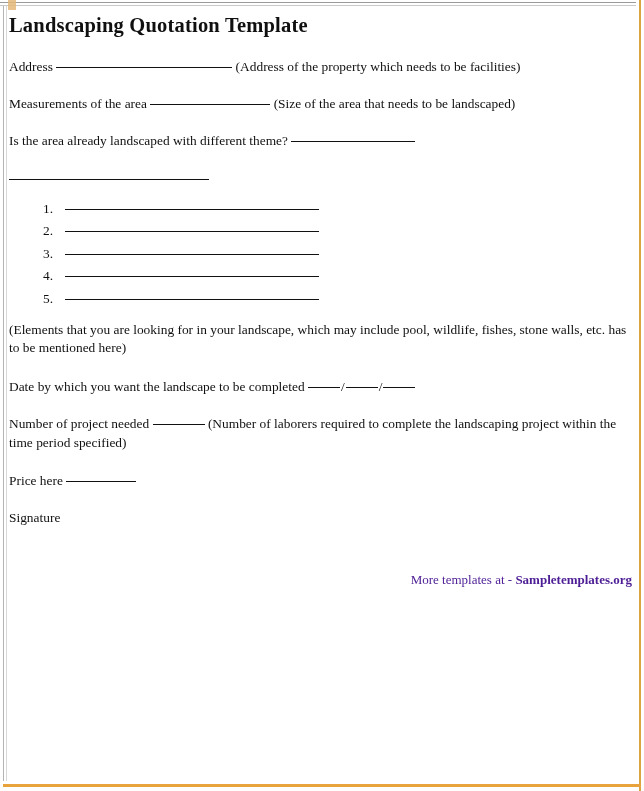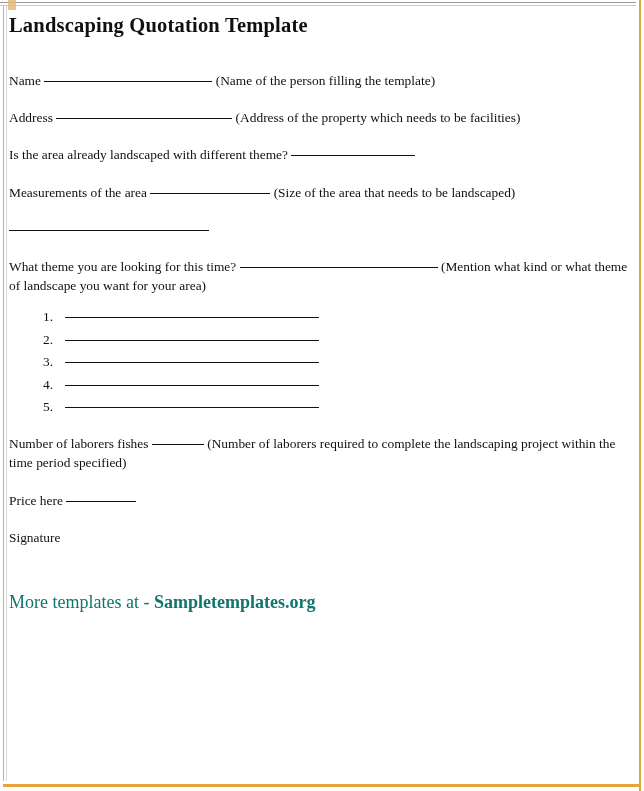--- a/index.html
+++ b/index.html
@@ -143,22 +143,23 @@
   }
 
   .para {
     font-size: 13.4px;
     line-height: 1.38;
     color: #101010;
     max-width: 620px;
   }
 
   .footer {
-    font-size: 18px;
-    color: #0f766e;
+    font-size: 13px;
+    color: #4c1d95;
+    text-align: right;
   }
   .footer b { font-weight: bold; }
 
   .date-group { white-space: nowrap; }
   .date-group .sep { padding: 0 1px; }
 </style>
 </head>
 <body>
 
 <div id="page">
@@ -168,76 +169,71 @@
   <div class="edge-left"></div>
   <div class="edge-left2"></div>
   <div class="edge-right"></div>
   <div class="edge-bottom"></div>
   <div class="corner-tl"></div>
 
   <div id="content">
 
     <h1 class="doc-title">Landscaping Quotation Template</h1>
 
-    <p class="line row-xl">
-      <span>Name</span>
-      <span class="blank b-name"></span>
-      <span>(Name of the person filling the template)</span>
-    </p>
 
     <p class="line row">
       <span>Address</span>
       <span class="blank b-address"></span>
       <span>(Address of the property which needs to be facilities)</span>
     </p>
 
     <p class="line row">
-      <span>Is the area already landscaped with different theme?</span>
-      <span class="blank b-theme1"></span>
-    </p>
-
-    <p class="line row">
       <span>Measurements of the area</span>
       <span class="blank b-meas"></span>
       <span>(Size of the area that needs to be landscaped)</span>
     </p>
 
     <p class="line row">
+      <span>Is the area already landscaped with different theme?</span>
+      <span class="blank b-theme1"></span>
+    </p>
+
+    <p class="line row">
       <span class="blank b-theme2"></span>
     </p>
 
+
+
+    <ol class="num-list">
+      <li>
+        <span class="idx">1.</span><span class="rule"></span>
+      </li>
+      <li>
+        <span class="idx">2.</span><span class="rule"></span>
+      </li>
+      <li>
+        <span class="idx">3.</span><span class="rule"></span>
+      </li>
+      <li>
+        <span class="idx">4.</span><span class="rule"></span>
+      </li>
+      <li>
+        <span class="idx">5.</span><span class="rule"></span>
+      </li>
+    </ol>
+
+    <p class="line row-sm para">(Elements that you are looking for in your landscape, which may include pool, wildlife, fishes, stone walls, etc. has to be mentioned here)</p>
+
+    <p class="line row">
+      <span>Date by which you want the landscape to be completed</span>
+      <span class="date-group"><span class="blank b-date"></span><span class="sep">/</span><span class="blank b-date"></span><span class="sep">/</span><span class="blank b-date"></span></span>
+    </p>
+
     <p class="line row para">
-      <span>What theme you are looking for this time?</span>
-      <span class="blank b-theme3"></span>
-      <span>(Mention what kind or what theme of landscape you want for your area)</span>
-    </p>
-
-
-    <ol class="num-list">
-      <li>
-        <span class="idx">1.</span><span class="rule"></span>
-      </li>
-      <li>
-        <span class="idx">2.</span><span class="rule"></span>
-      </li>
-      <li>
-        <span class="idx">3.</span><span class="rule"></span>
-      </li>
-      <li>
-        <span class="idx">4.</span><span class="rule"></span>
-      </li>
-      <li>
-        <span class="idx">5.</span><span class="rule"></span>
-      </li>
-    </ol>
-
-
-
-    <p class="line row para">
-      <span>Number of laborers fishes</span>
+      <span>Number of project needed</span>
       <span class="blank b-labor"></span>
       <span>(Number of laborers required to complete the landscaping project within the time period specified)</span>
     </p>
 
     <p class="line row">
       <span>Price here</span>
       <span class="blank b-price"></span>
     </p>
 
     <p class="line row">

